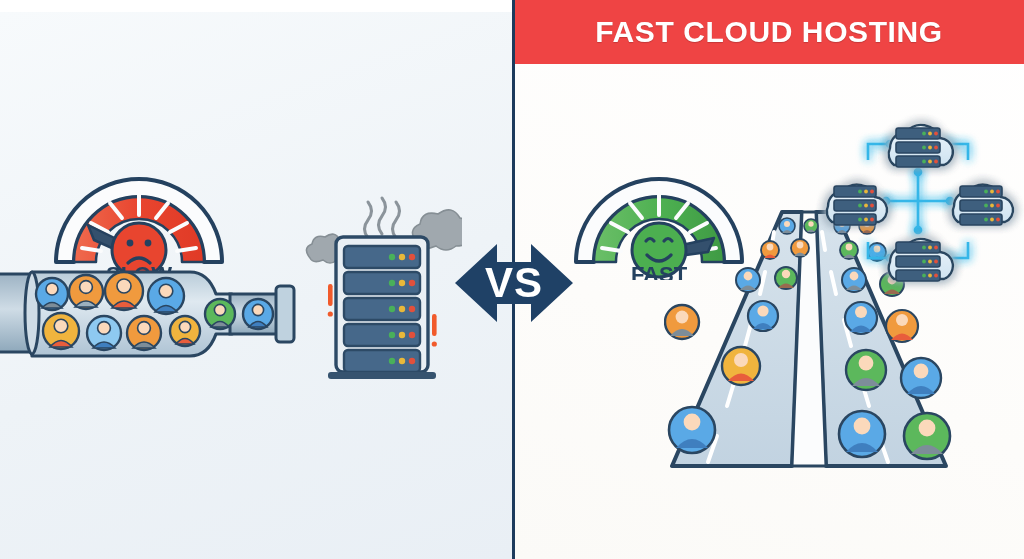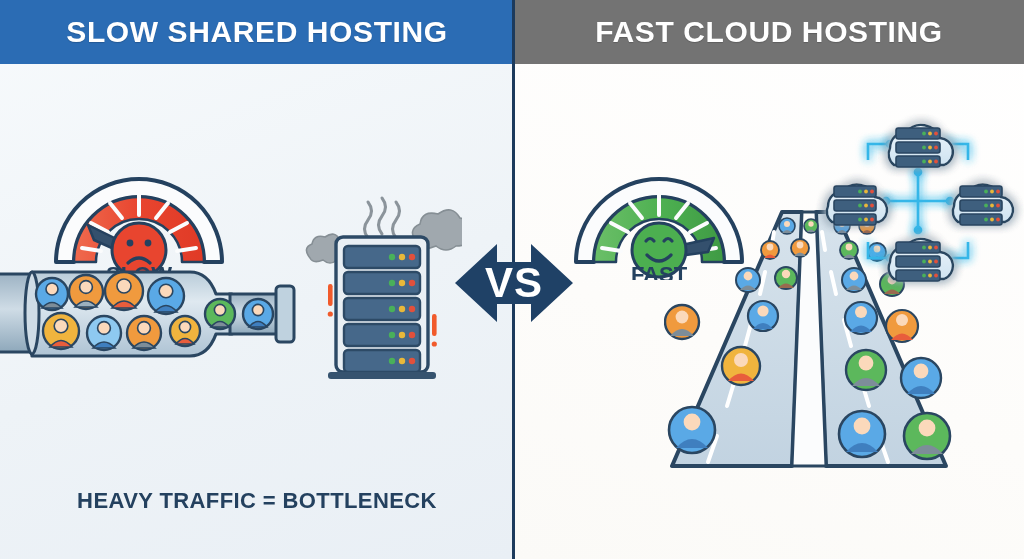--- a/index.html
+++ b/index.html
@@ -16,21 +16,21 @@
   
   .panel { position: absolute; top: 12px; height: 547px; }
   #panel-left  { left: 0;   width: 514px; background: linear-gradient(160deg,#f7fafc 0%,#eef3f7 55%,#e9eff5 100%); }
   #panel-right { left: 514px; width: 510px; background: linear-gradient(200deg,#ffffff 0%,#fdfcfa 60%,#fbfaf7 100%); }
 
   .header-band {
     position: absolute; top: 0; height: 64px;
     display: flex; align-items: center; justify-content: center;
   }
   #header-left  { left: 0;   width: 514px; background: #2b6cb4; }
-  #header-right { left: 514px; width: 510px; background: #737373; }
+  #header-right { left: 514px; width: 510px; background: #ef4444; }
   .header-title {
     color: #ffffff;
     font-size: 30px;
     font-weight: bold;
     letter-spacing: 0.6px;
     white-space: nowrap;
     text-shadow: 0 1px 1px rgba(0,0,0,0.18);
   }
   #divider {
     position: absolute; left: 512px; top: 0;
@@ -229,21 +229,20 @@
       </g>
       <rect x="28" y="180" width="108" height="7" rx="3" fill="#36536f"></rect>
       <g fill="#f15a2b">
         <rect x="28" y="92" width="4.6" height="22" rx="2.2"></rect>
           <circle cx="30.3" cy="122" r="2.6"></circle>
         <rect x="132" y="122" width="4.6" height="22" rx="2.2"></rect>
           <circle cx="134.3" cy="152" r="2.6"></circle>
       </g>
     </svg>
 
-    <div class="caption" id="caption-left">HEAVY TRAFFIC = BOTTLENECK</div>
   </div>
 
   <div class="panel" id="panel-right">
 
     <svg class="art" style="left:50px; top:118px;" width="190" height="150" viewBox="0 0 190 150">
       <defs>
         <linearGradient id="greenArc" x1="0" y1="0" x2="1" y2="0">
           <stop offset="0%" stop-color="#6bbf68"></stop>
           <stop offset="55%" stop-color="#4caf50"></stop>
           <stop offset="100%" stop-color="#3f9a44"></stop>
@@ -537,23 +536,20 @@
             <rect x="84" y="160" width="44" height="11" rx="2.4" fill="#3e5f7e" stroke="#2a4661" stroke-width="1.6"></rect>
             <circle cx="112" cy="165.5" r="1.9" fill="#49b05a"></circle>
             <circle cx="118" cy="165.5" r="1.9" fill="#e8b83a"></circle>
             <circle cx="124" cy="165.5" r="1.9" fill="#e2503c"></circle>
           </g>
       </g>
     </svg>
 
   </div>
 
-  <div class="header-band" id="header-left">
-    <div class="header-title">SLOW SHARED HOSTING</div>
-  </div>
   <div class="header-band" id="header-right">
     <div class="header-title">FAST CLOUD HOSTING</div>
   </div>
 
   <div id="divider"></div>
 
   <div id="vs-badge">
     <svg width="118" height="102" viewBox="0 0 118 102" style="position:absolute;left:0;top:0;">
       <path d="M0 51 L42 12 L42 30 L76 30 L76 12 L118 51 L76 90 L76 72 L42 72 L42 90 Z" fill="#1f4166"></path>
     </svg>

